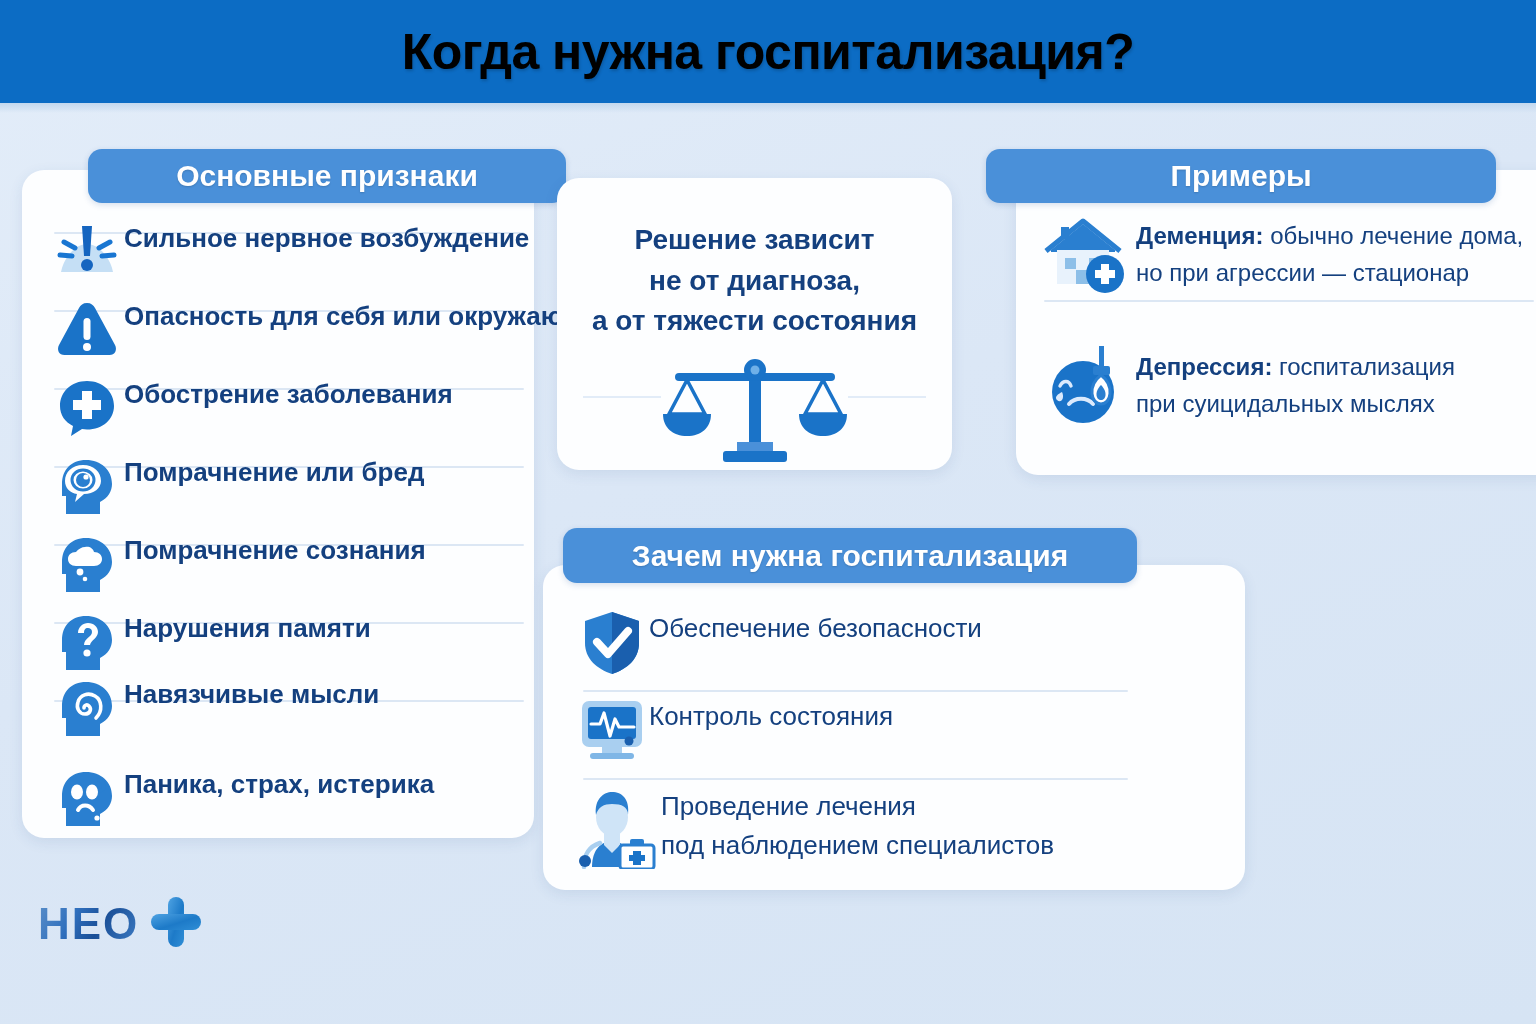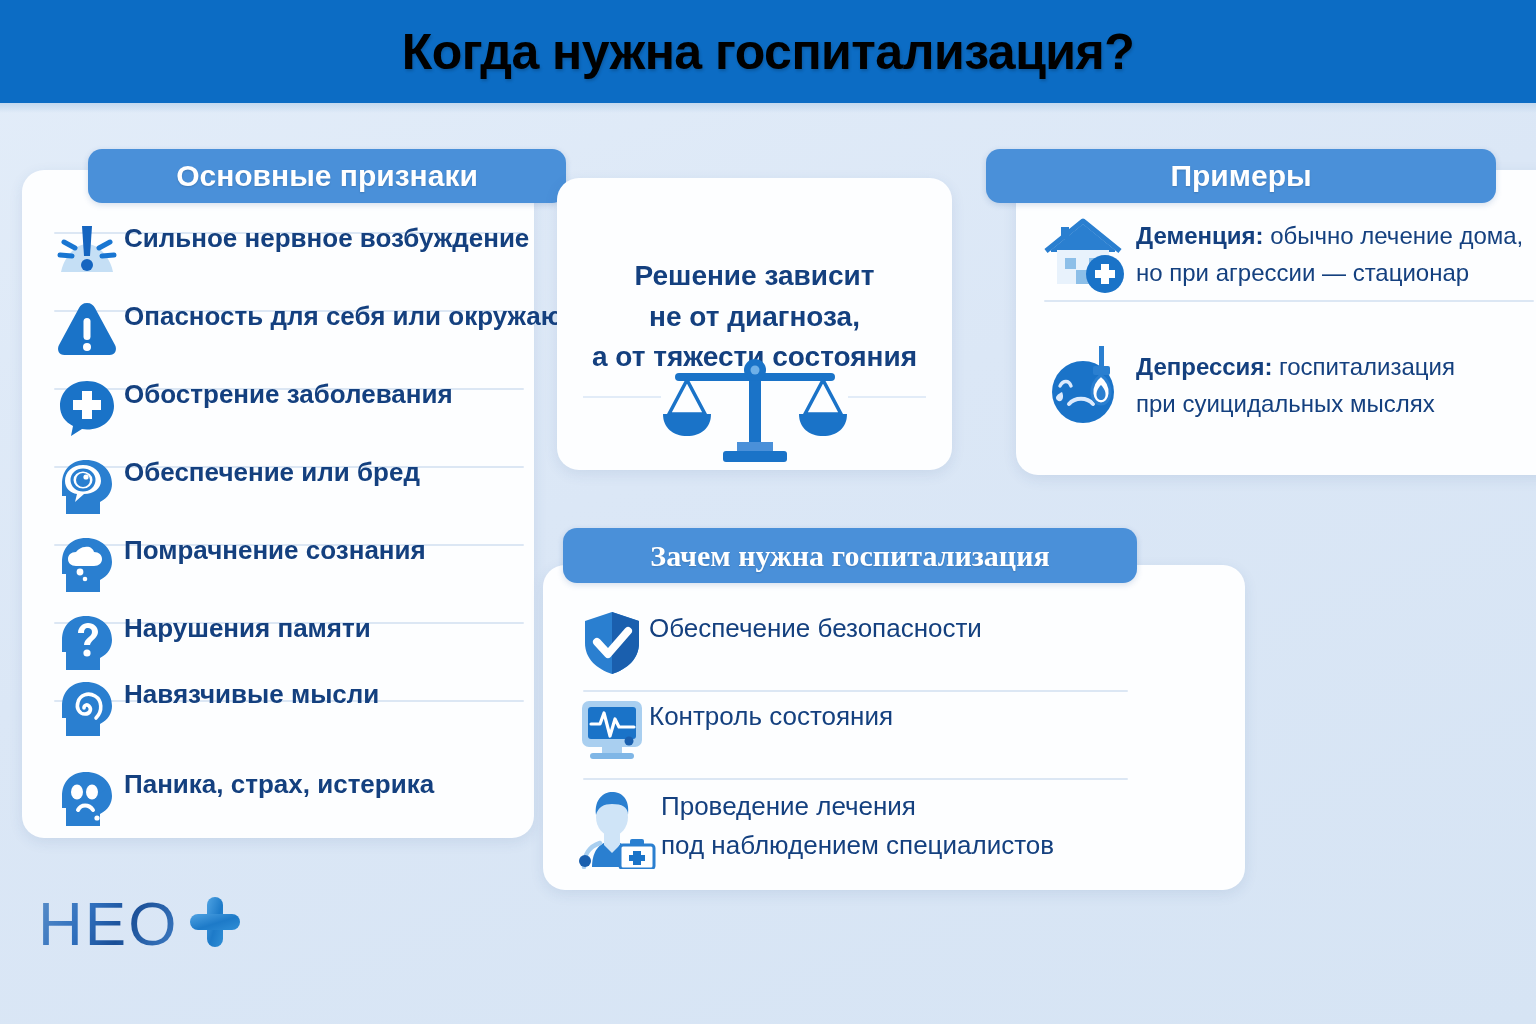--- a/index.html
+++ b/index.html
@@ -85,44 +85,44 @@
   
   #card-statement { left: 557px; top: 178px; width: 395px; height: 292px; }
   .statement-line {
     text-align: center;
     color: #14407f;
     font-size: 28px;
     font-weight: bold;
     line-height: 1.45;
     white-space: nowrap;
   }
-  #statement-text { position: absolute; left: 0; right: 0; top: 42px; margin-top: 36px; }
+  #statement-text { position: absolute; left: 0; right: 0; top: 42px; }
   .scale-wrap { position: absolute; left: 0; right: 0; top: 178px; display:flex; justify-content:center; }
   .statement-rule {
     position: absolute; height: 2px; background: #e2ecf8; top: 218px;
   }
 
   
   #card-examples { left: 968px; top: 170px; width: 546px; height: 305px; margin-left: 48px; }
   #pill-examples { left: 986px; top: 149px; width: 510px; height: 54px; }
   #card-examples .row { left: 20px; width: 526px; align-items: center; }
   #card-examples .divider { left: 28px; width: 490px; }
   .example-text { color: #14407f; font-size: 24px; line-height: 1.55; max-width: 430px; }
 
   
   #card-why { left: 543px; top: 565px; width: 702px; height: 325px; }
-  #pill-why { left: 563px; top: 528px; width: 574px; height: 55px; font-family: Liberation Serif, serif; }
+  #pill-why { left: 563px; top: 528px; width: 574px; height: 55px; }
   #card-why .row { left: 32px; width: 590px; }
   #card-why .divider { left: 40px; width: 545px; }
   .why-text { color: #14407f; font-size: 26px; line-height: 1.5; }
 
   
   #logo { position: absolute; left: 38px; top: 893px; display: flex; align-items: center; }
   .logo-letters {
-    font-size: 62px; font-weight: normal; letter-spacing: 2px;
+    font-size: 44px; font-weight: bold; letter-spacing: 2px;
     background: linear-gradient(120deg, #5b8fc9 0%, #2f6fbd 35%, #1a4f97 60%, #3f7ec6 100%);
     -webkit-background-clip: text; background-clip: text; color: transparent;
     line-height: 1;
   }
   .logo-plus { margin-left: 8px; }
 </style>
 </head>
 <body>
 
 <div class="topbar">
@@ -179,21 +179,21 @@
   <div class="row" style="top:286px">
     <div class="row-icon">
       <svg width="62" height="62" viewBox="0 0 62 62">
         <path d="M30 4 C15 4 6 14 6 28 L6 40 L10 40 L10 58 L44 58 L44 46 C52 42 56 35 56 28 C56 14 45 4 30 4 Z" fill="#2a7fd0"></path>
         <path d="M27 9 C16 9 9 16 9 25 C9 32 14 37 21 38 L19 46 L28 38 C38 38 45 32 45 25 C45 16 38 9 27 9 Z" fill="#ffffff"></path>
         <ellipse cx="27" cy="24" rx="11" ry="10" fill="#ffffff" stroke="#2a7fd0" stroke-width="3"></ellipse>
         <circle cx="27" cy="24" r="7" fill="#2a7fd0"></circle>
         <circle cx="30" cy="21" r="2.6" fill="#ffffff"></circle>
       </svg>
     </div>
-    <div class="row-text">Обеспечение или бред</div>
+    <div class="row-text">Помрачнение или бред</div>
   </div>
 
   <div class="row" style="top:364px">
     <div class="row-icon">
       <svg width="62" height="62" viewBox="0 0 62 62">
         <path d="M30 4 C15 4 6 14 6 28 L6 40 L10 40 L10 58 L44 58 L44 46 C52 42 56 35 56 28 C56 14 45 4 30 4 Z" fill="#2a7fd0"></path>
         <path d="M20 18 C15 18 12 21 12 25 C12 29 15 32 20 32 L38 32 C43 32 46 29 46 25 C46 21 43 18 38 18 C37 14 33 12 29 13 C26 13 22 15 20 18 Z" fill="#ffffff"></path>
         <circle cx="24" cy="38" r="3.4" fill="#ffffff"></circle>
         <circle cx="29" cy="45" r="2.3" fill="#ffffff"></circle>
       </svg>

